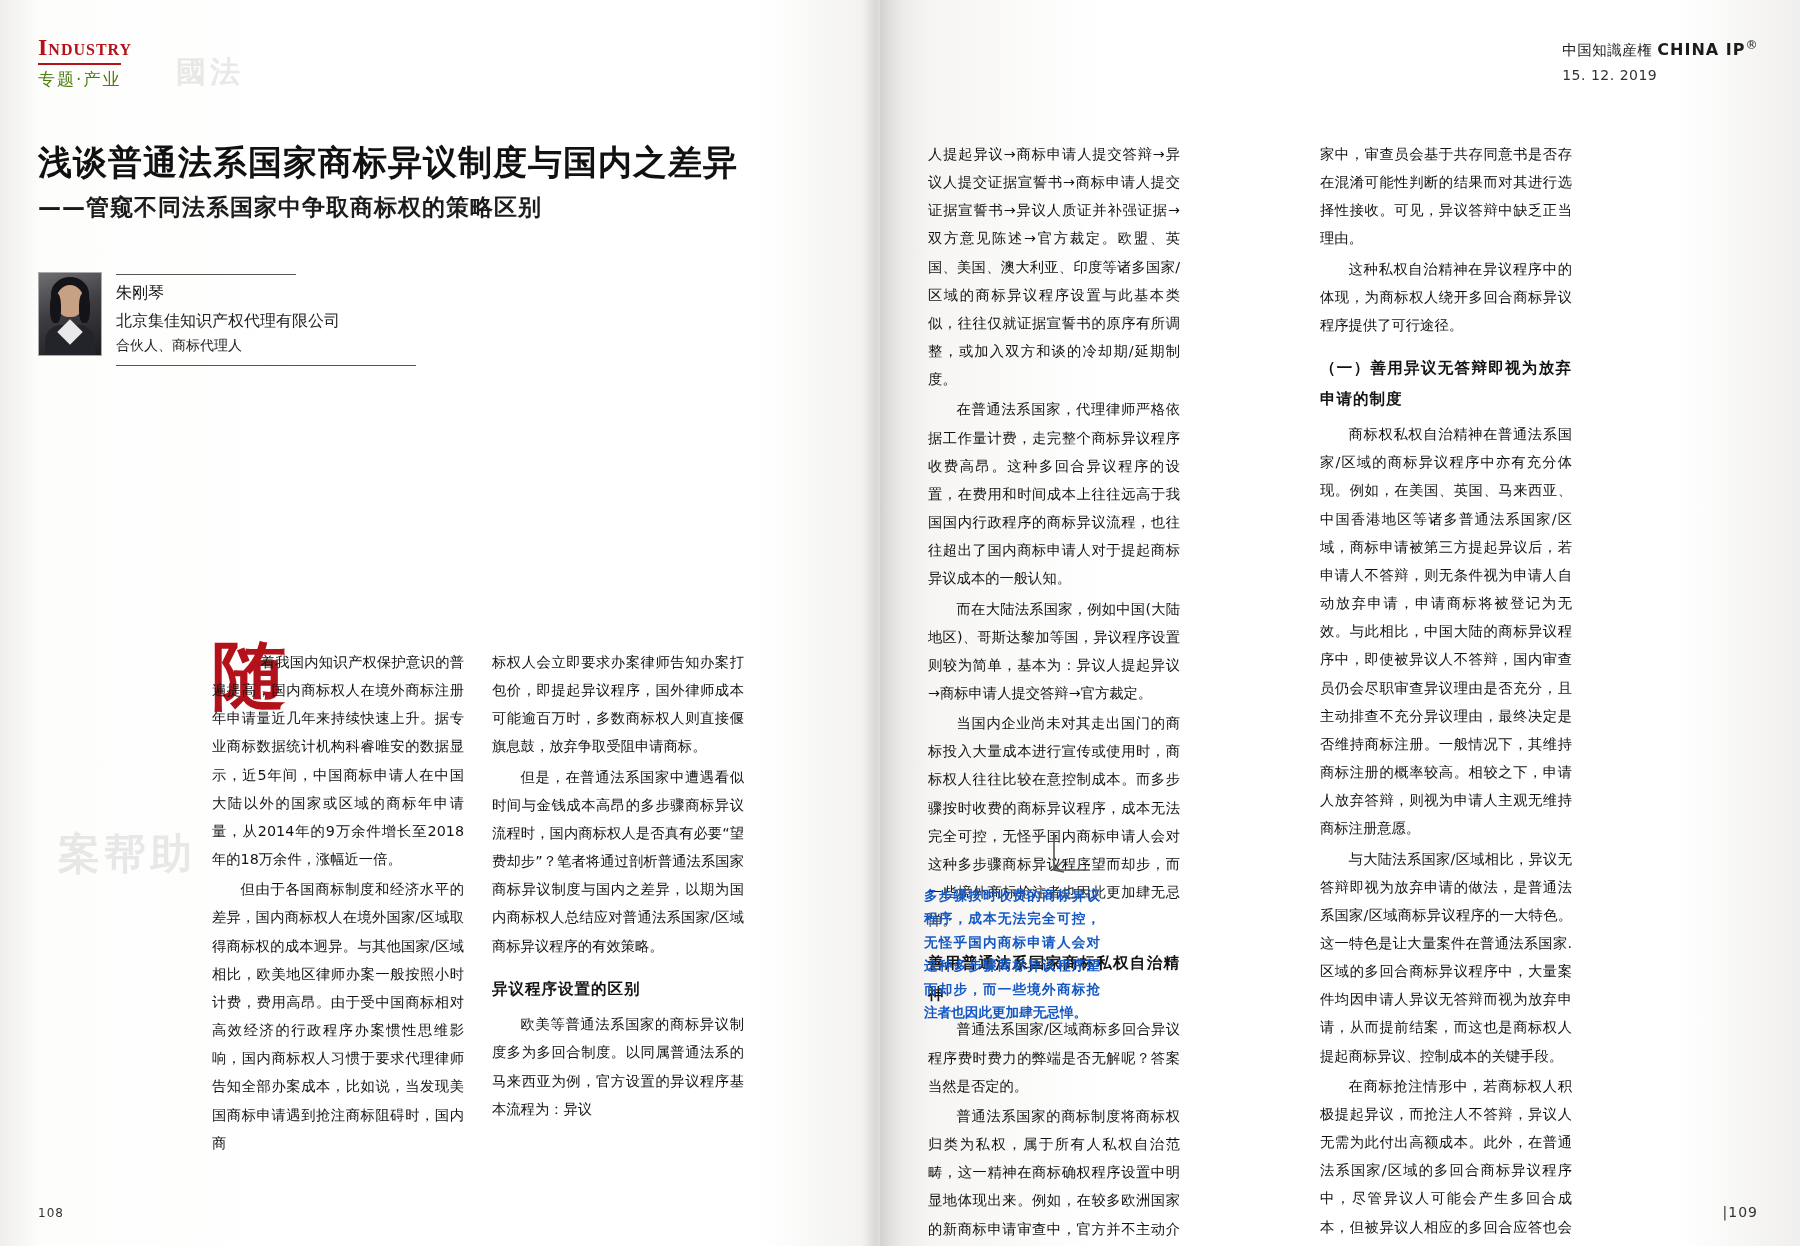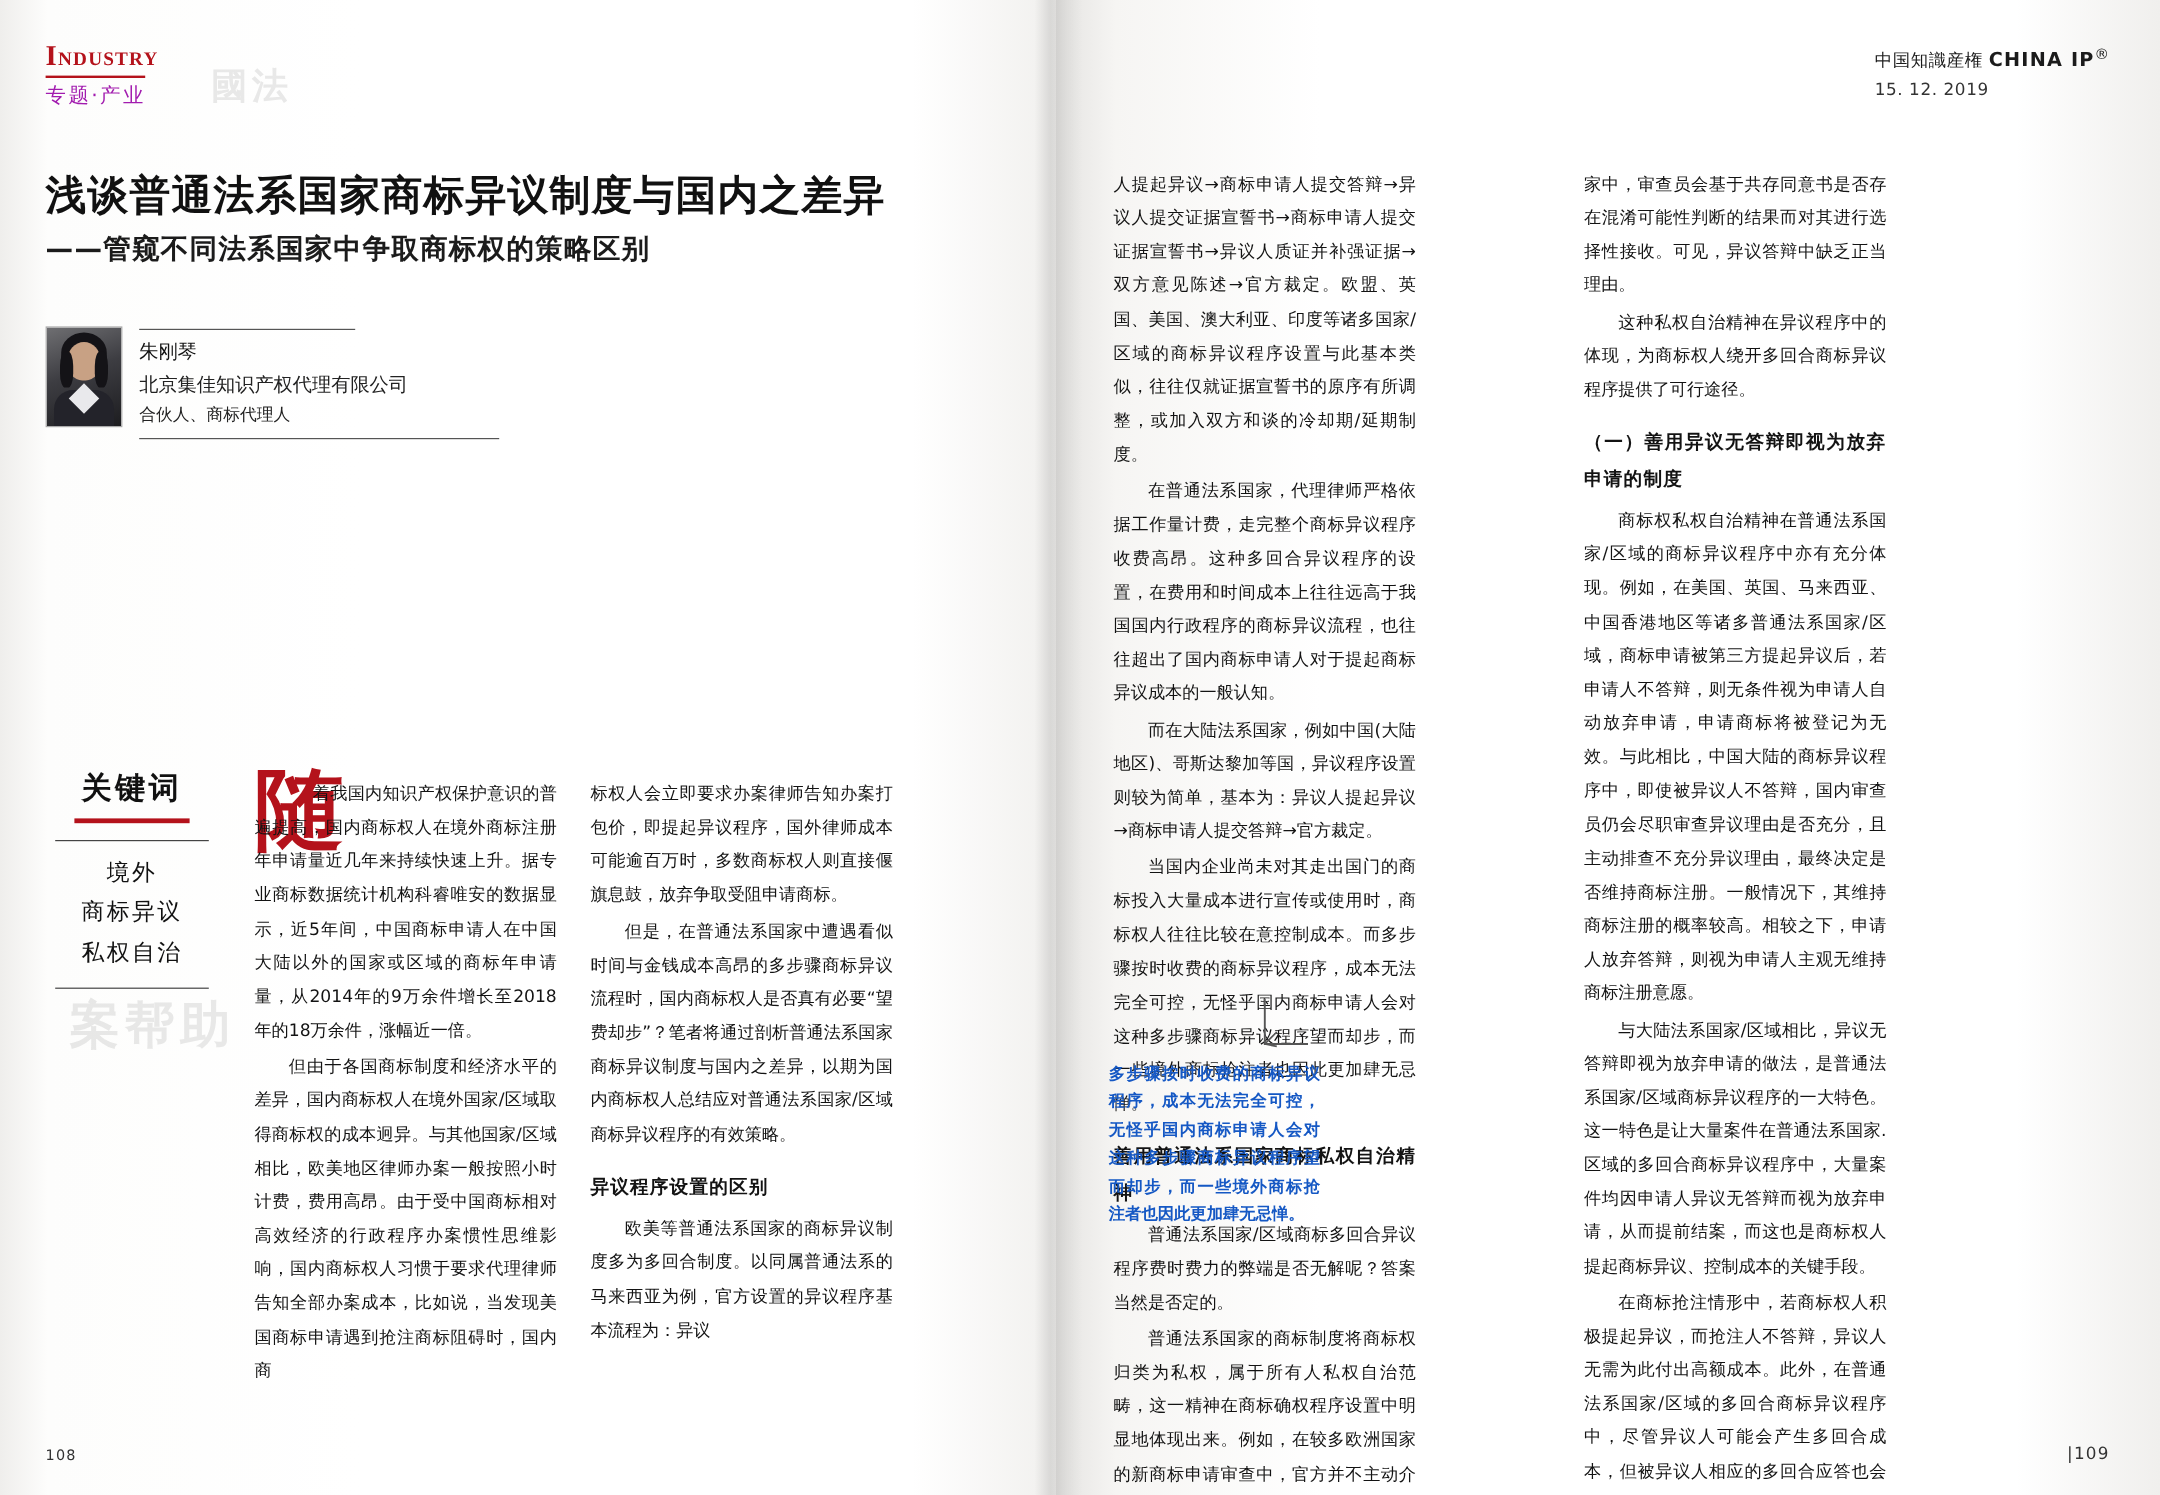--- a/index.html
+++ b/index.html
@@ -38,21 +38,21 @@
   }
   
   .lp{position:absolute;top:0;left:0;width:880px;height:1246px;}
   .industry-mark{position:absolute;left:38px;top:34px;width:160px;}
   .industry-mark .eng{
     color:#b4121b;font-size:16px;letter-spacing:1px;font-weight:bold;
     font-family:"Liberation Serif",serif;
   }
   .industry-mark .eng .cap{font-size:24px;}
   .industry-mark .cn{
-    margin-top:2px;color:#a21caf;font-size:17px;letter-spacing:2px;
+    margin-top:2px;color:#4d7c0f;font-size:17px;letter-spacing:2px;
     border-top:2px solid #b4121b;padding-top:3px;display:inline-block;
   }
   .title-cn{
     position:absolute;left:38px;top:140px;width:790px;
     font-size:34px;font-weight:bold;color:#111;letter-spacing:1px;
     font-family:"DejaVu Sans",sans-serif;
   }
   .subtitle-cn{
     position:absolute;left:38px;top:192px;width:790px;
     font-size:23px;font-weight:bold;color:#1b1b1b;letter-spacing:1px;
@@ -172,29 +172,20 @@
       </div>
       <div class="author-lines">
         <div class="author-rule"></div>
         <div class="author-name">朱刚琴</div>
         <div class="author-org">北京集佳知识产权代理有限公司</div>
         <div class="author-role">合伙人、商标代理人</div>
         <div class="author-rule-b"></div>
       </div>
     </div>
 
-    <div class="kw-block">
-      <div class="kw-title">关键词</div>
-      <div class="kw-bar"></div>
-      <div class="kw-rule"></div>
-      <div class="kw-item">境外</div>
-      <div class="kw-item">商标异议</div>
-      <div class="kw-item">私权自治</div>
-      <div class="kw-rule-b"></div>
-    </div>
 
     <div class="dropcap">随</div>
 
     <div class="col lcol1">
       <p class="first">着我国内知识产权保护意识的普遍提高，国内商标权人在境外商标注册年申请量近几年来持续快速上升。据专业商标数据统计机构科睿唯安的数据显示，近5年间，中国商标申请人在中国大陆以外的国家或区域的商标年申请量，从2014年的9万余件增长至2018年的18万余件，涨幅近一倍。</p>
       <p>但由于各国商标制度和经济水平的差异，国内商标权人在境外国家/区域取得商标权的成本迥异。与其他国家/区域相比，欧美地区律师办案一般按照小时计费，费用高昂。由于受中国商标相对高效经济的行政程序办案惯性思维影响，国内商标权人习惯于要求代理律师告知全部办案成本，比如说，当发现美国商标申请遇到抢注商标阻碍时，国内商</p>
     </div>
 
     <div class="col lcol2">
       <p class="noind">标权人会立即要求办案律师告知办案打包价，即提起异议程序，国外律师成本可能逾百万时，多数商标权人则直接偃旗息鼓，放弃争取受阻申请商标。</p>

